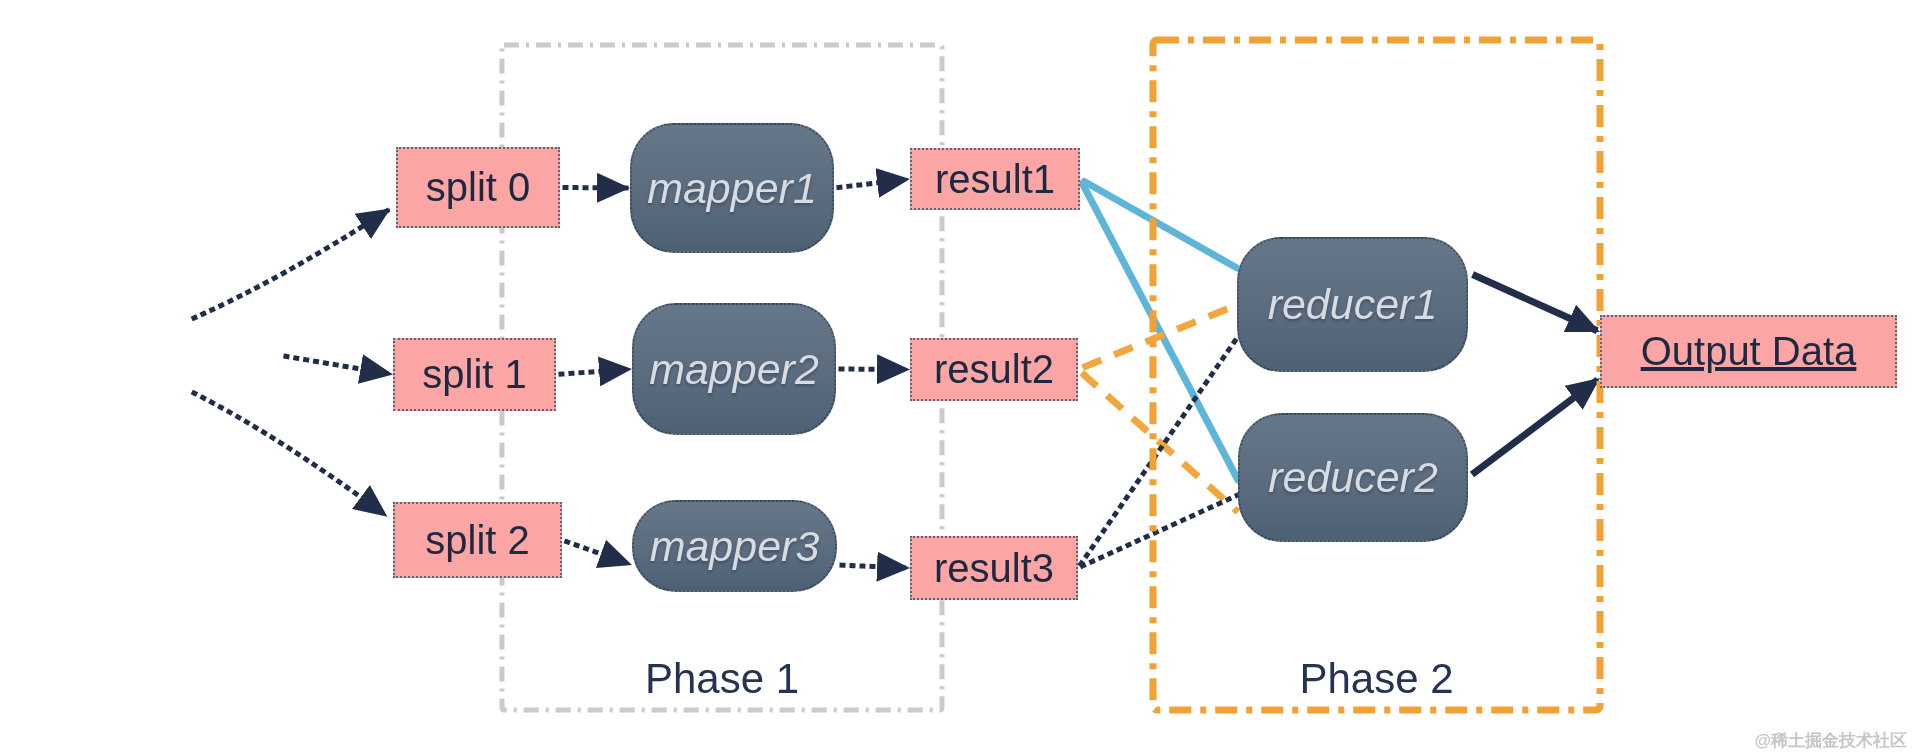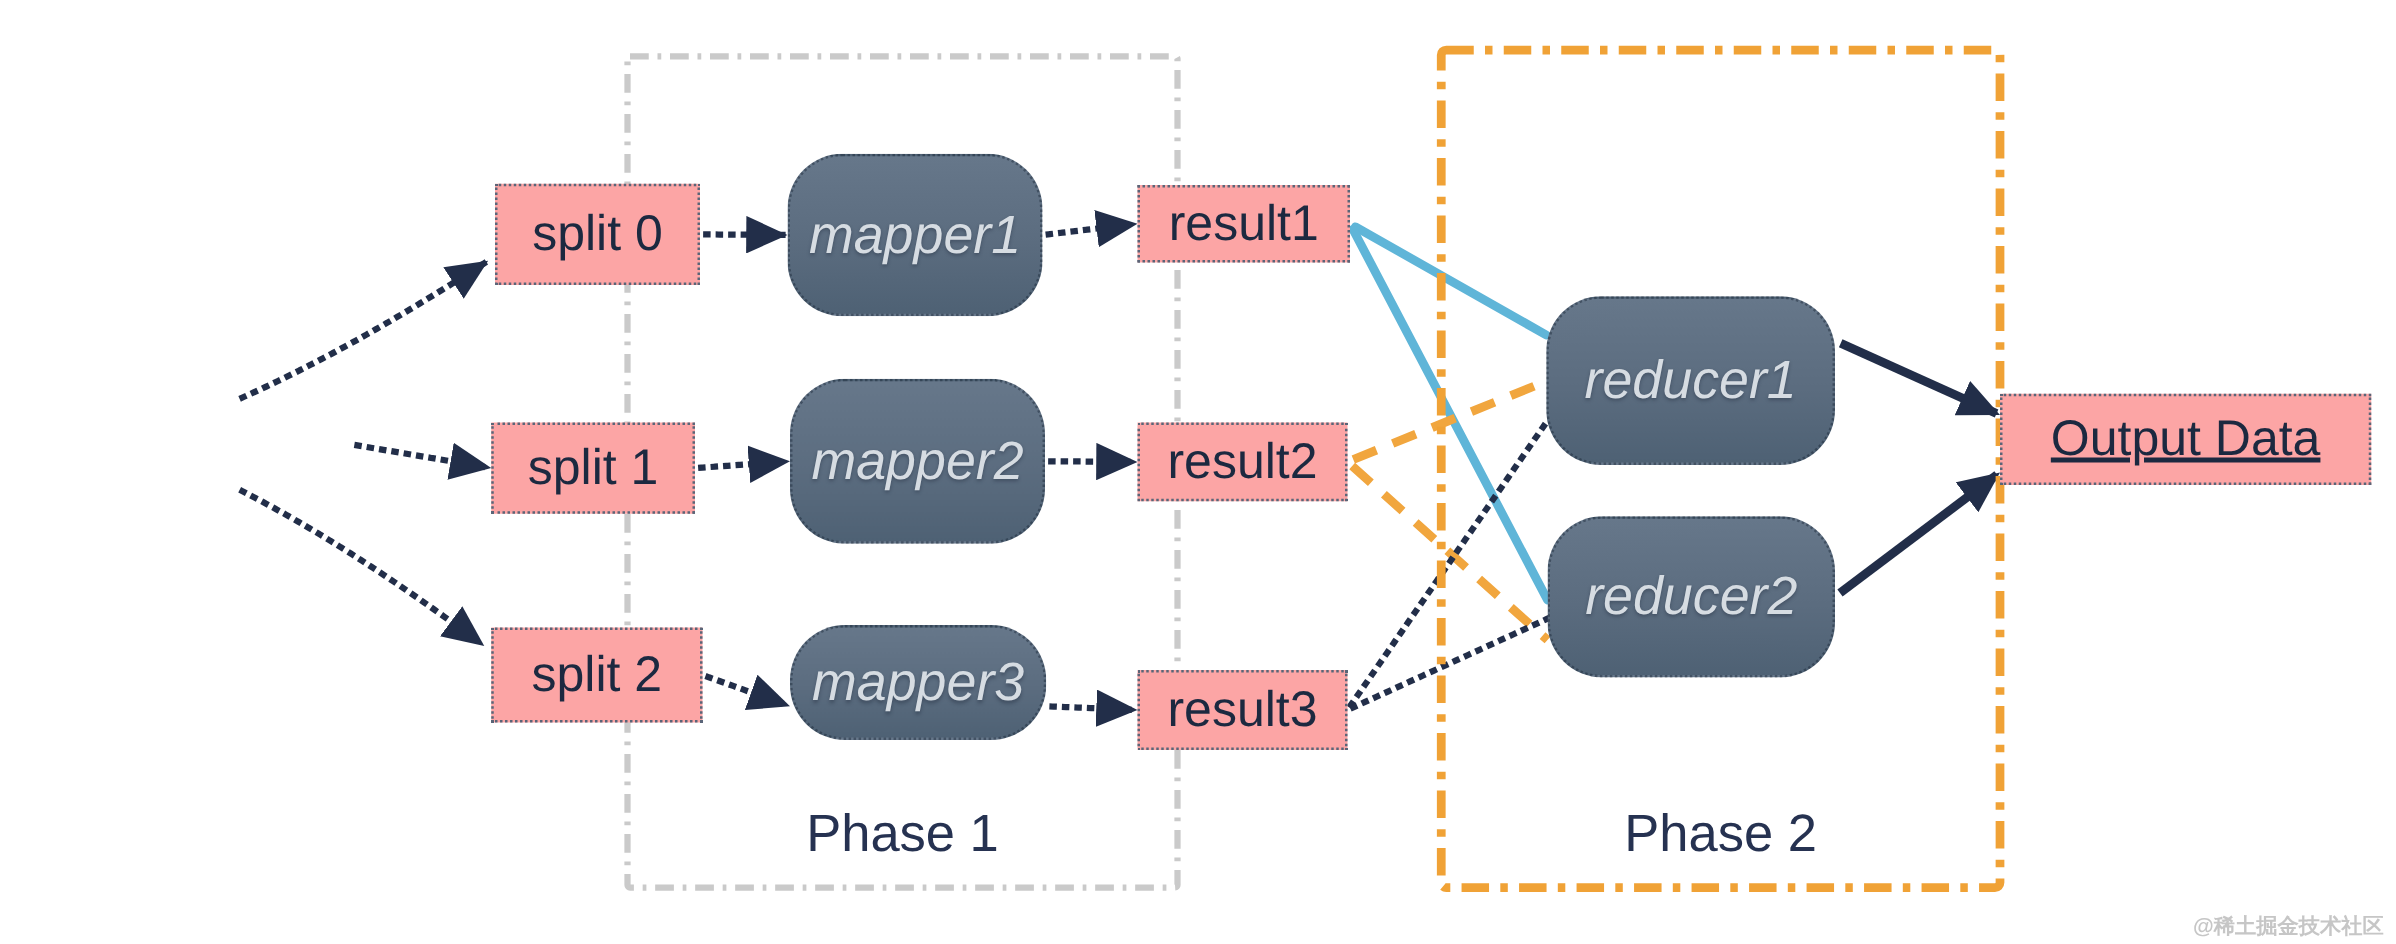--- a/index.html
+++ b/index.html
@@ -33,20 +33,21 @@
     box-sizing:border-box;
     white-space:nowrap;
     font-style:italic;
   }
   .phase-label{
     position:absolute;
     text-align:center;
     color:#263251;
     font-size:42px;
     white-space:nowrap;
+    margin-top:12px;
   }
   .watermark{
     position:absolute;
     right:10px;bottom:3px;
     color:#c6c6c6;
     font-size:17px;
     white-space:nowrap;
     font-weight:bold;
   }
 </style>

